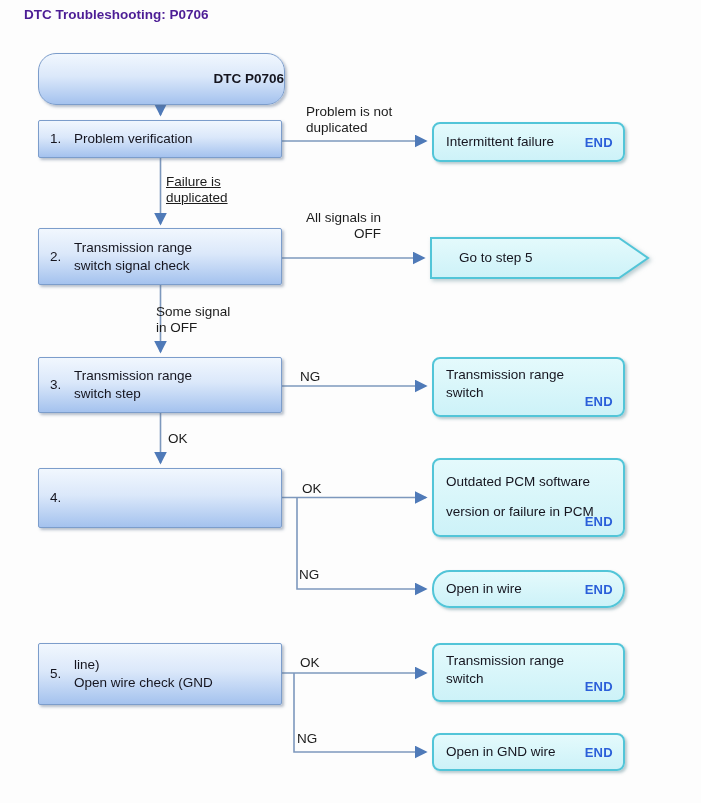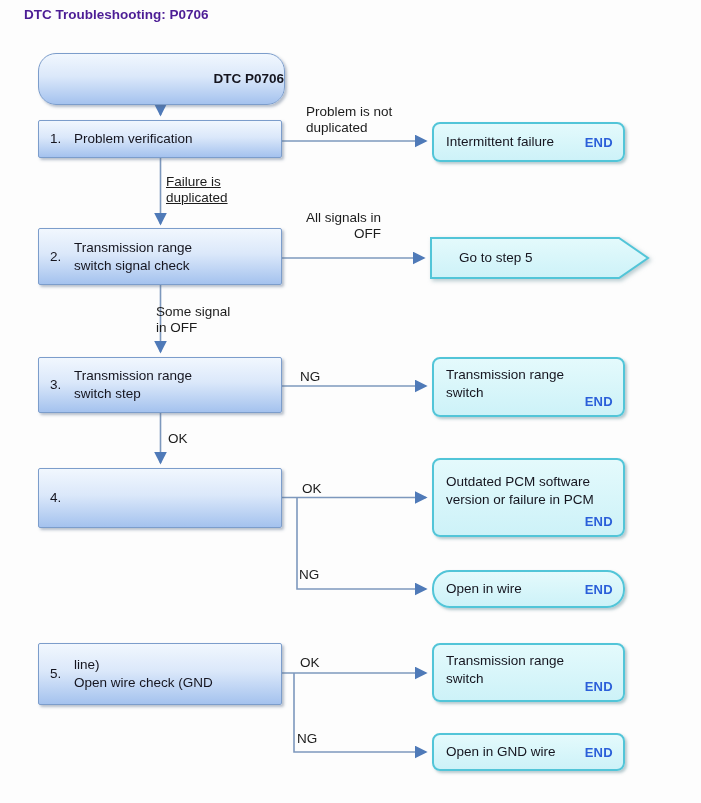--- a/index.html
+++ b/index.html
@@ -19,21 +19,21 @@
   .s2{top:228px;height:57px;}
   .s3{top:357px;height:56px;}
   .s4{top:468px;height:60px;}
   .s5{top:643px;height:62px;}
   .ln{display:block;}
   .endbox{left:432px;width:193px;background:linear-gradient(180deg,#e4fafc 0%,#cdf2f8 100%);
           border:2px solid #52c5d8;border-radius:8px;box-shadow:2px 2px 3px rgba(110,150,160,.5);
           display:flex;flex-direction:column;justify-content:center;padding:0 16px 0 12px;}
   .e1{top:122px;height:40px;}
   .e3{top:357px;height:60px;justify-content:flex-start;padding-top:7px;}
-  .e4{top:458px;height:79px;justify-content:flex-start;padding-top:13px;}
+  .e4{top:458px;height:79px;justify-content:flex-start;padding-top:13px;gap:12px;}
   .e4b{top:570px;height:38px;border-radius:18px;}
   .e5{top:643px;height:59px;justify-content:flex-start;padding-top:7px;}
   .e5b{top:733px;height:38px;}
   .endtag{position:absolute;font-size:13px;font-weight:bold;color:#2b5fd9;letter-spacing:.3px;}
   .end-mid{right:10px;top:50%;transform:translateY(-45%);}
   .end-br{right:10px;bottom:4px;}
   .goto{left:430px;top:237px;width:221px;height:42px;background:none;border:none;box-shadow:none;}
   .goto .goto-text{position:absolute;left:13px;top:50%;transform:translateY(-50%);margin-left:16px;}
   .lbl{position:absolute;z-index:1;font-size:13.5px;color:#1c1c1c;line-height:16px;}
   .lbl-fnd{left:306px;top:104px;}

